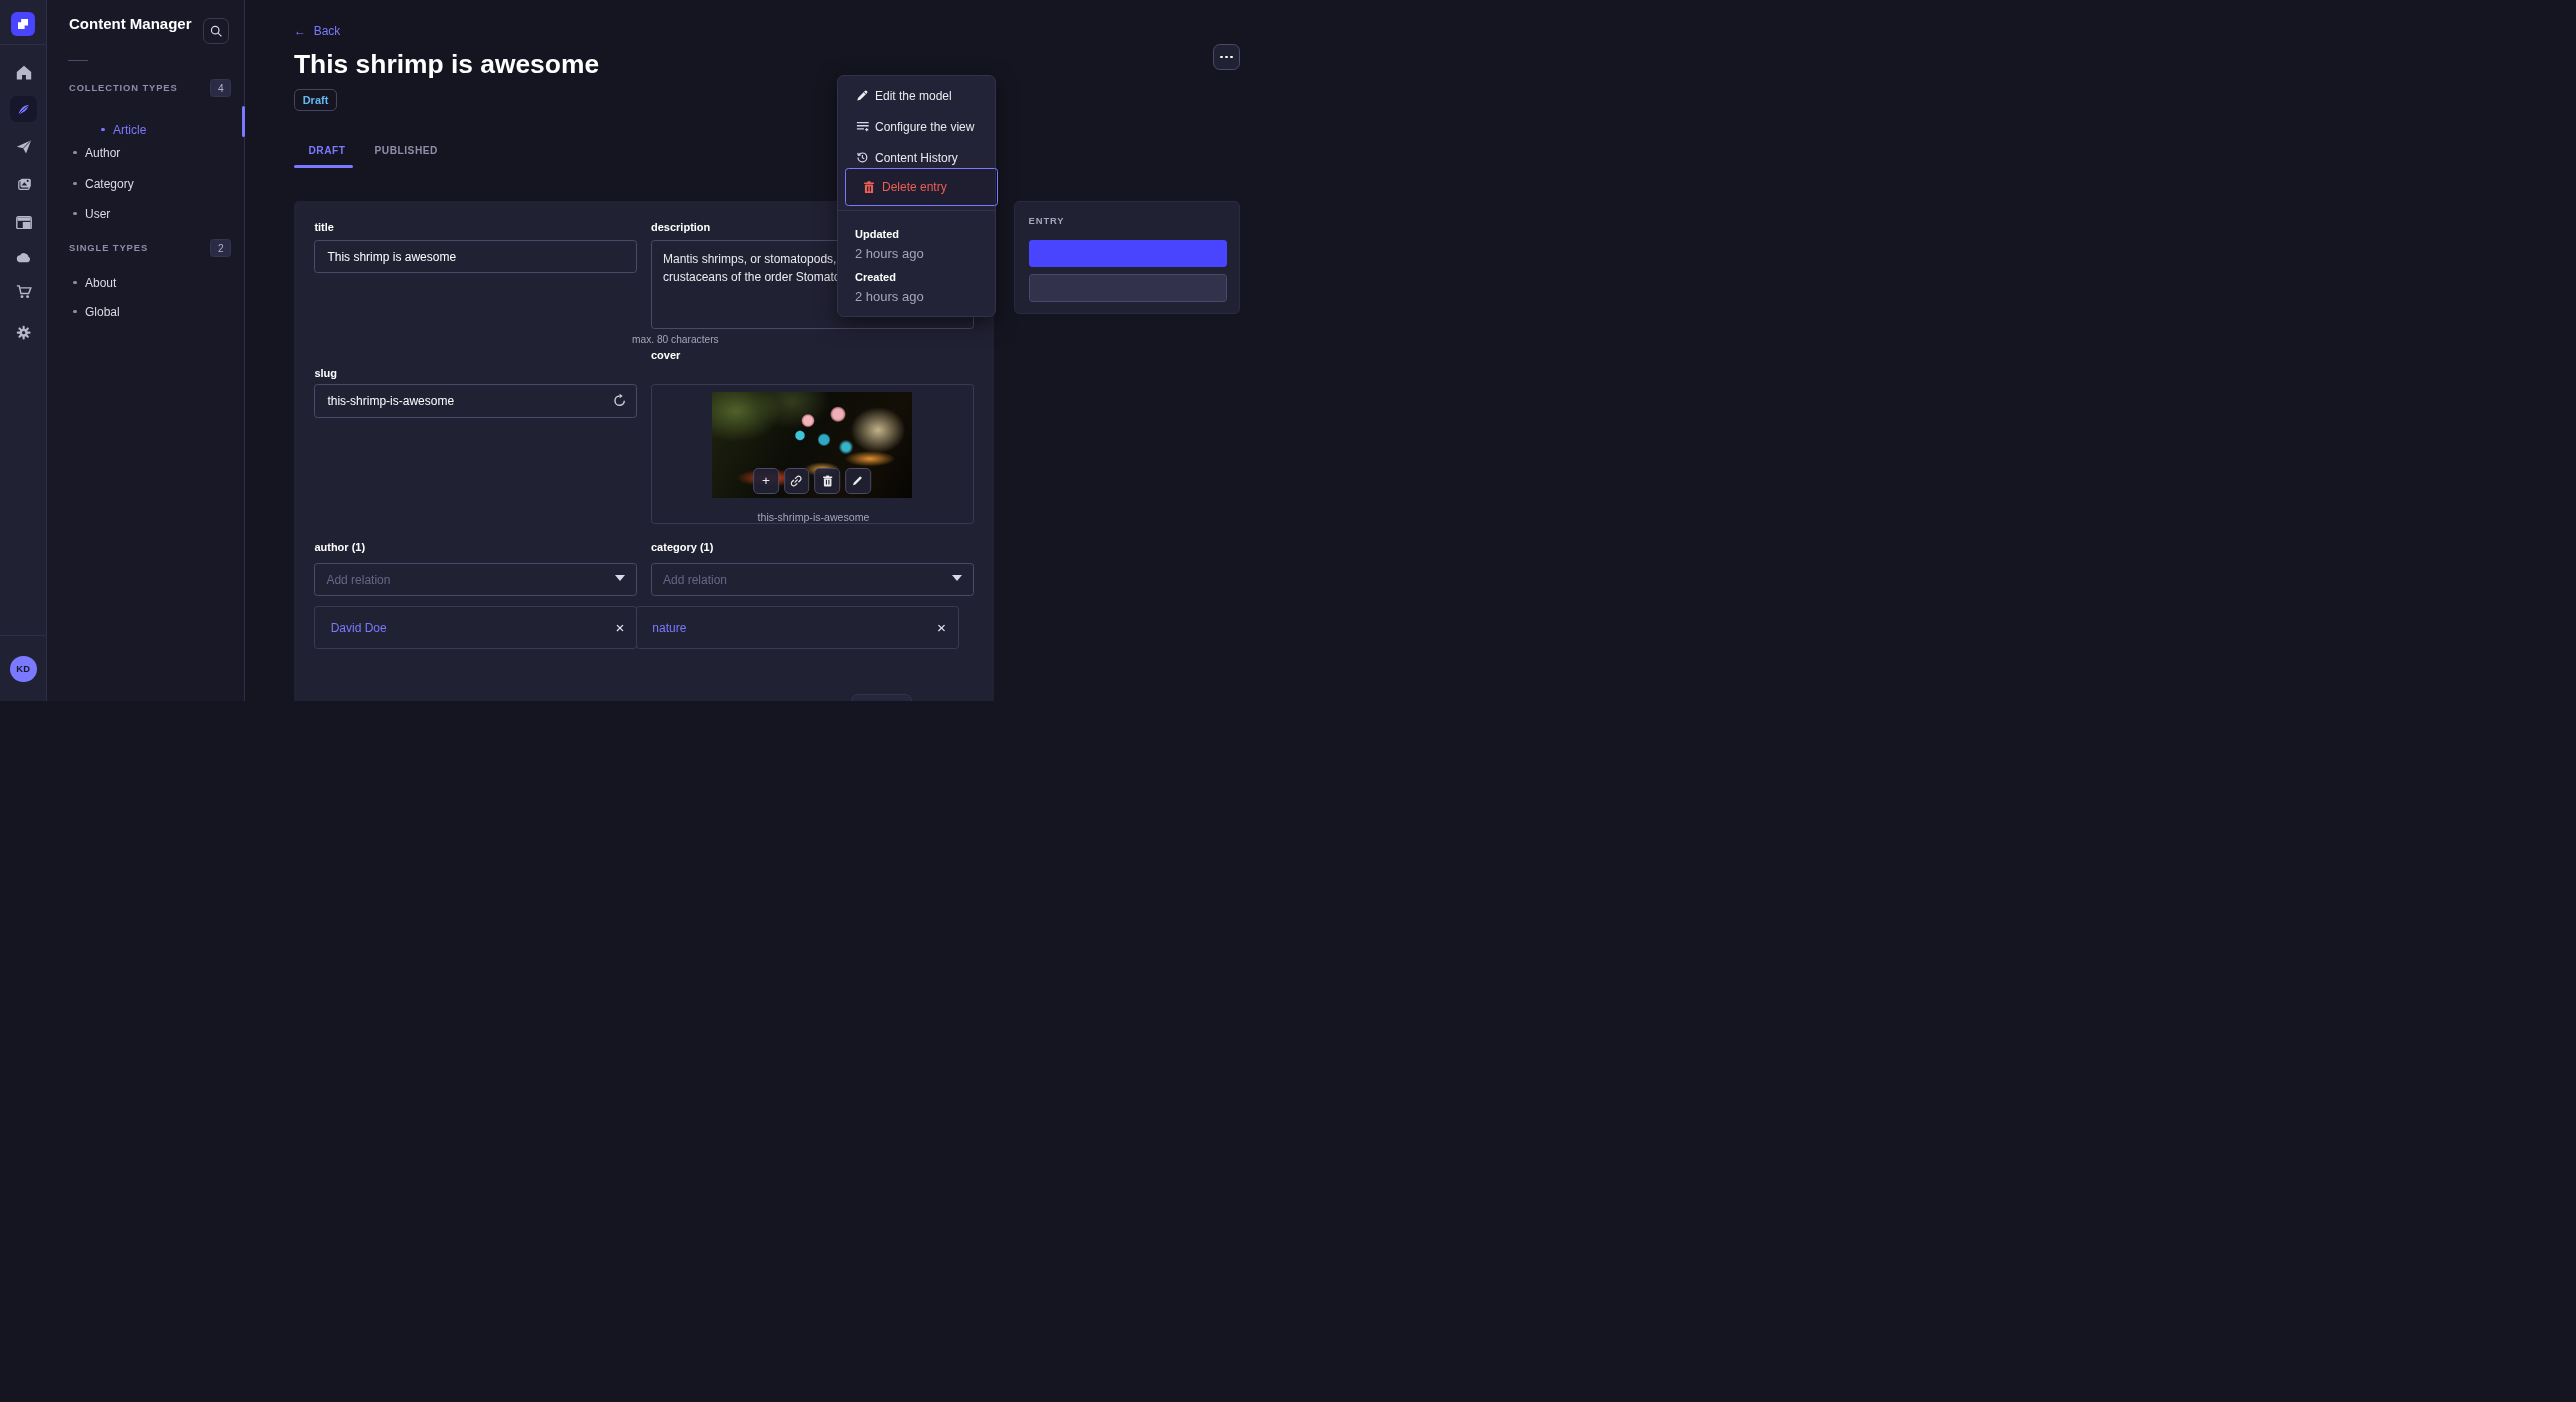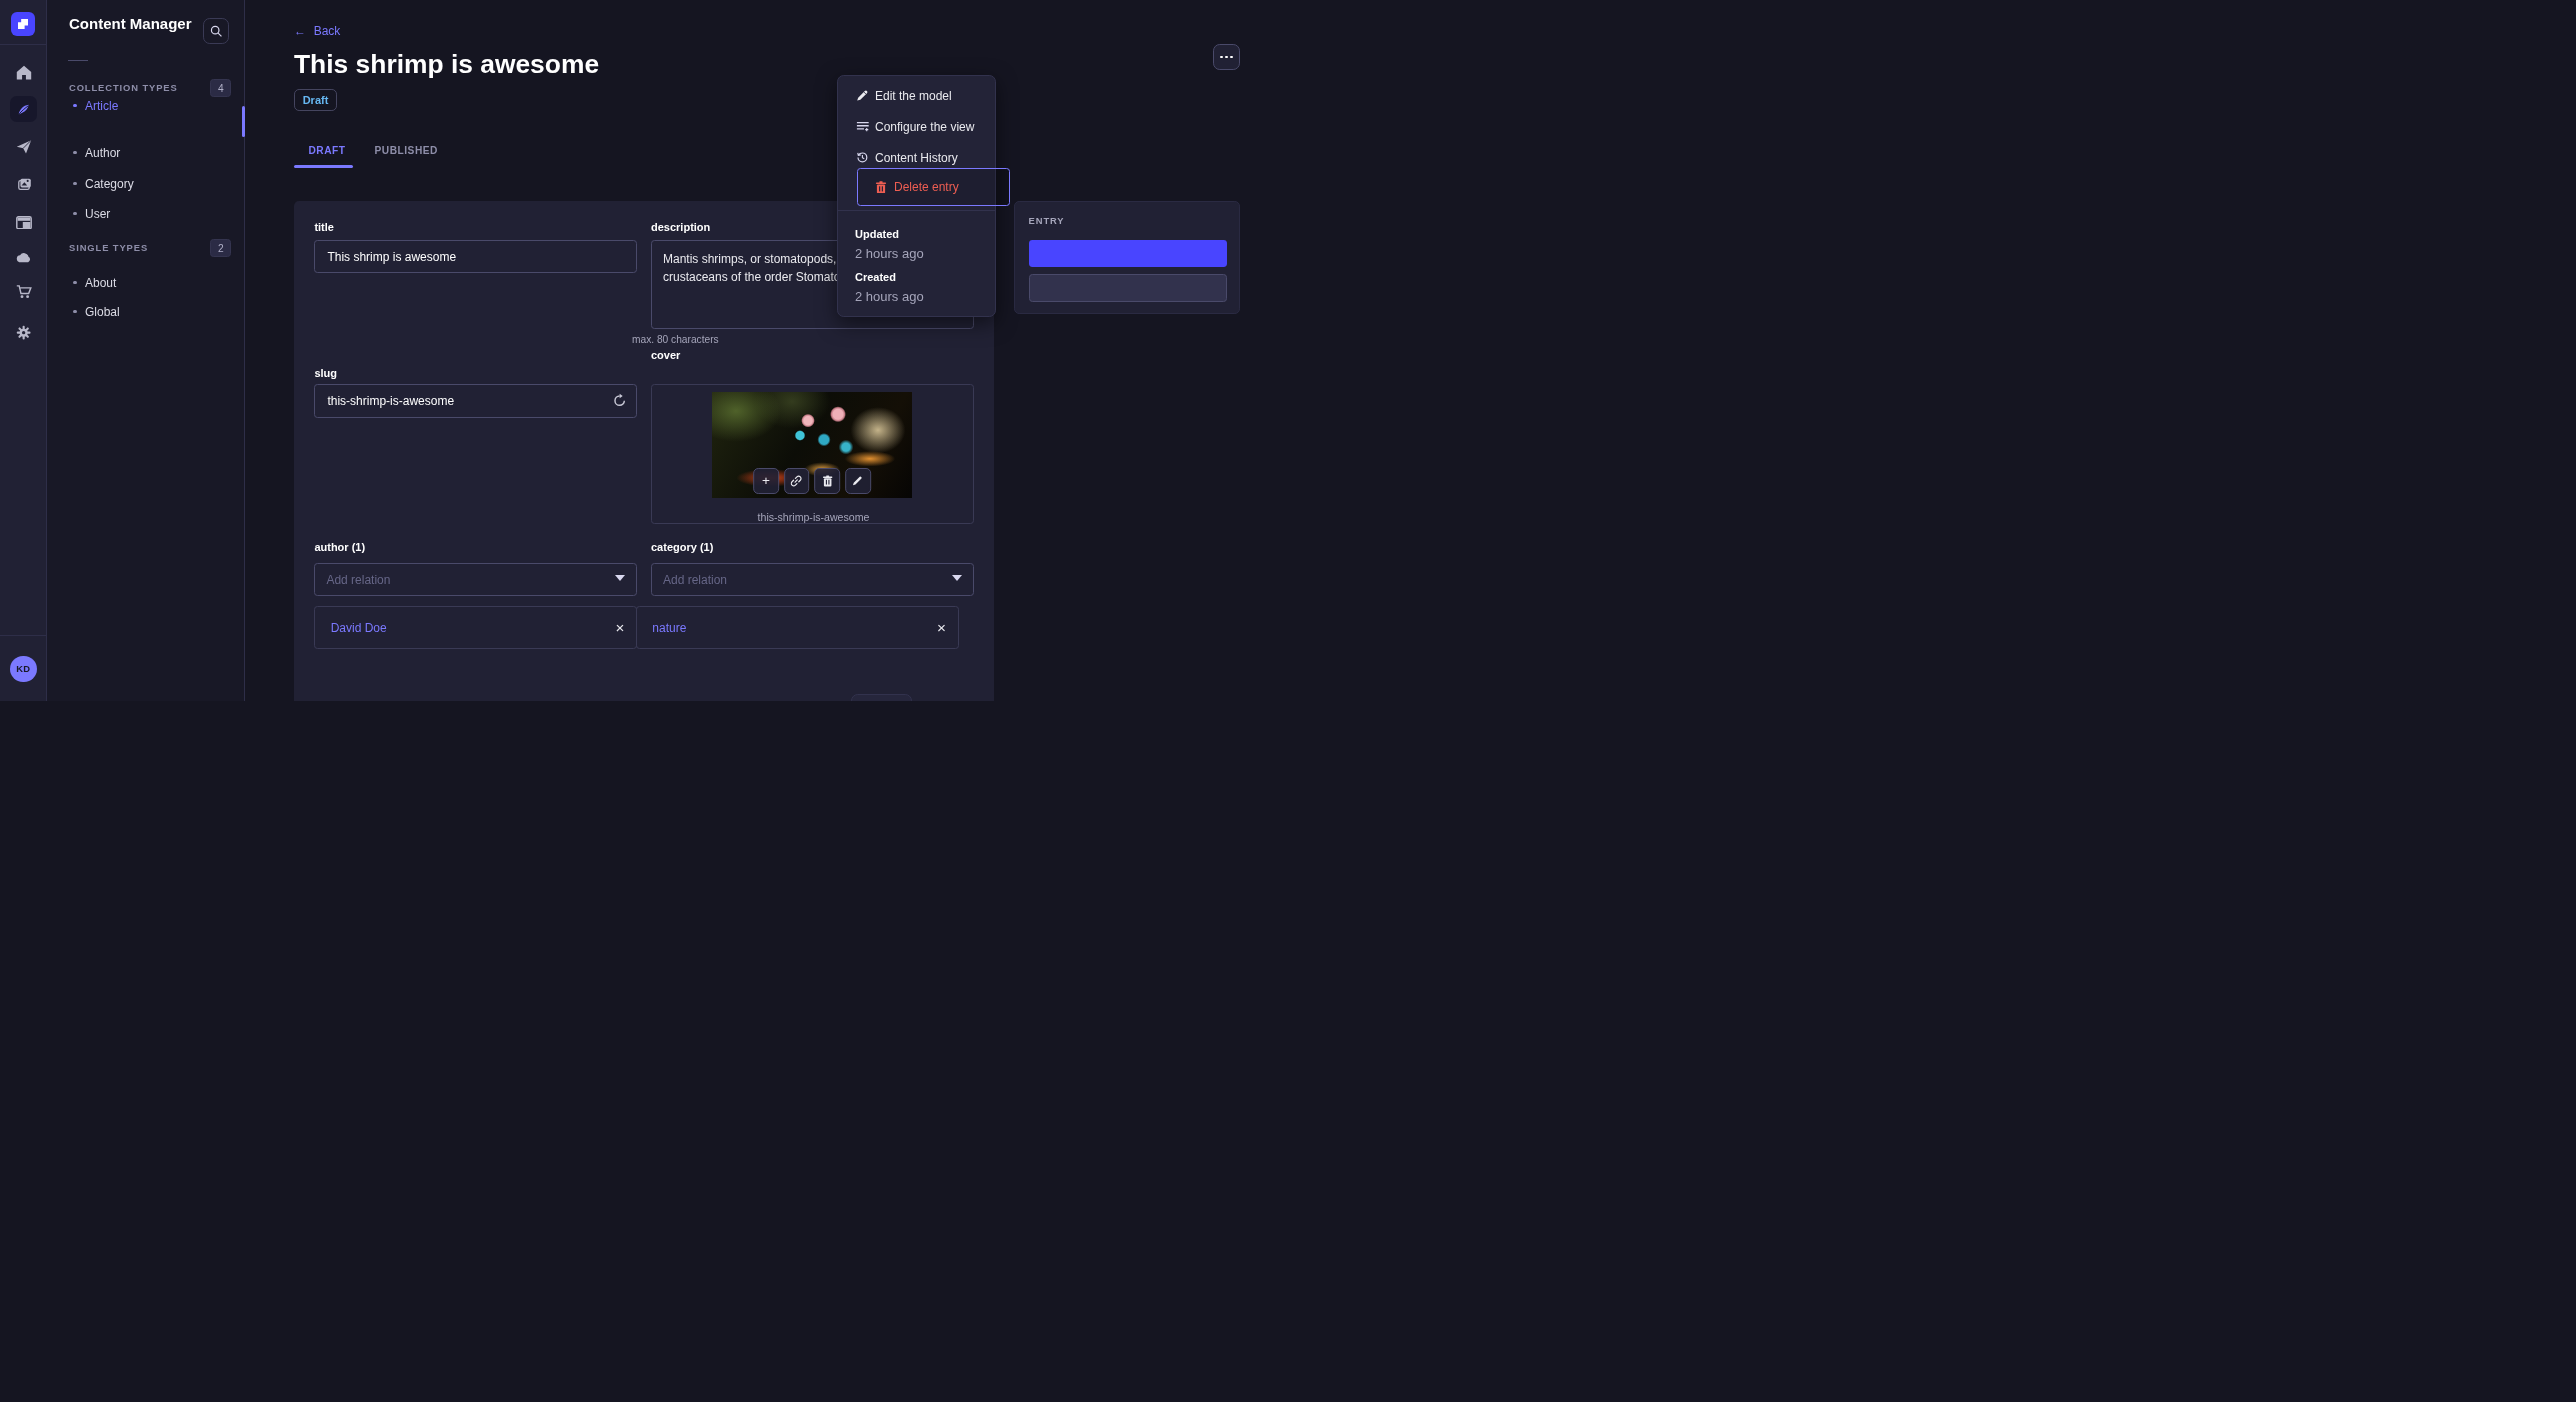--- a/index.html
+++ b/index.html
@@ -125,21 +125,21 @@
     background:#32324d; border:0.9px solid #4a4a6a; border-radius:3.4px; cursor:pointer; }
   
   .menu { position:absolute; left:837px; top:75px; width:159px; height:242px;
     background:#232337; border:0.9px solid #32324d; border-radius:6.8px;
     box-shadow:0 6.8px 20.4px rgba(0,0,0,.5); z-index:60; }
   .mitem { position:absolute; left:0; width:157px; height:31px; display:flex; align-items:center;
     cursor:pointer; }
   .mitem .micon { position:absolute; left:18px; width:13.6px; height:13.6px; display:flex;
     align-items:center; justify-content:center; }
   .mitem .mlabel { position:absolute; left:37px; font-size:12px; color:#eaeaef; }
-  .mitem.danger { top:92px; height:38px; left:19px; width:153px;
+  .mitem.danger { top:92px; height:38px; left:7px; width:153px;
     border:1.7px solid #7b79ff; border-radius:3.4px; background:rgba(0,0,0,.12); }
   .mitem.danger .micon { left:16px; }
   .mitem.danger .mlabel { left:36px; color:#ee5e52; }
   .mdivider { position:absolute; left:0; top:134px; width:157px; height:0.9px; background:#32324d; }
   .mmeta-label { position:absolute; left:17px; font-size:11px; font-weight:700; color:#fff; }
   .mmeta-value { position:absolute; left:17px; font-size:13px; color:#a5a5ba; }
   
   .floatpill { position:absolute; left:606px; top:694px; width:61px; height:13.6px;
     background:#26263c; border:0.9px solid #32324d; border-radius:6.8px; }
   svg { display:block; }
@@ -247,21 +247,21 @@
           <path d="M10.2 10.2 L14.3 14.3" stroke="#d9d8ef" stroke-width="1.5"></path>
         </svg>
     </span>
   </button>
   <div class="subdiv"></div>
 
   <div class="sectionrow" style="top:79px;">
     <span class="slabel">COLLECTION TYPES</span>
     <span class="badge">4</span>
   </div>
-  <div class="navitem active" style="top:90px;">
+  <div class="navitem active" style="top:114px;margin-left:28px;">
     <span class="bullet"></span>
     <span class="ilabel">Article</span>
   </div>
   <div class="navitem" style="top:137px;">
     <span class="bullet"></span>
     <span class="ilabel">Author</span>
   </div>
   <div class="navitem" style="top:168px;">
     <span class="bullet"></span>
     <span class="ilabel">Category</span>

